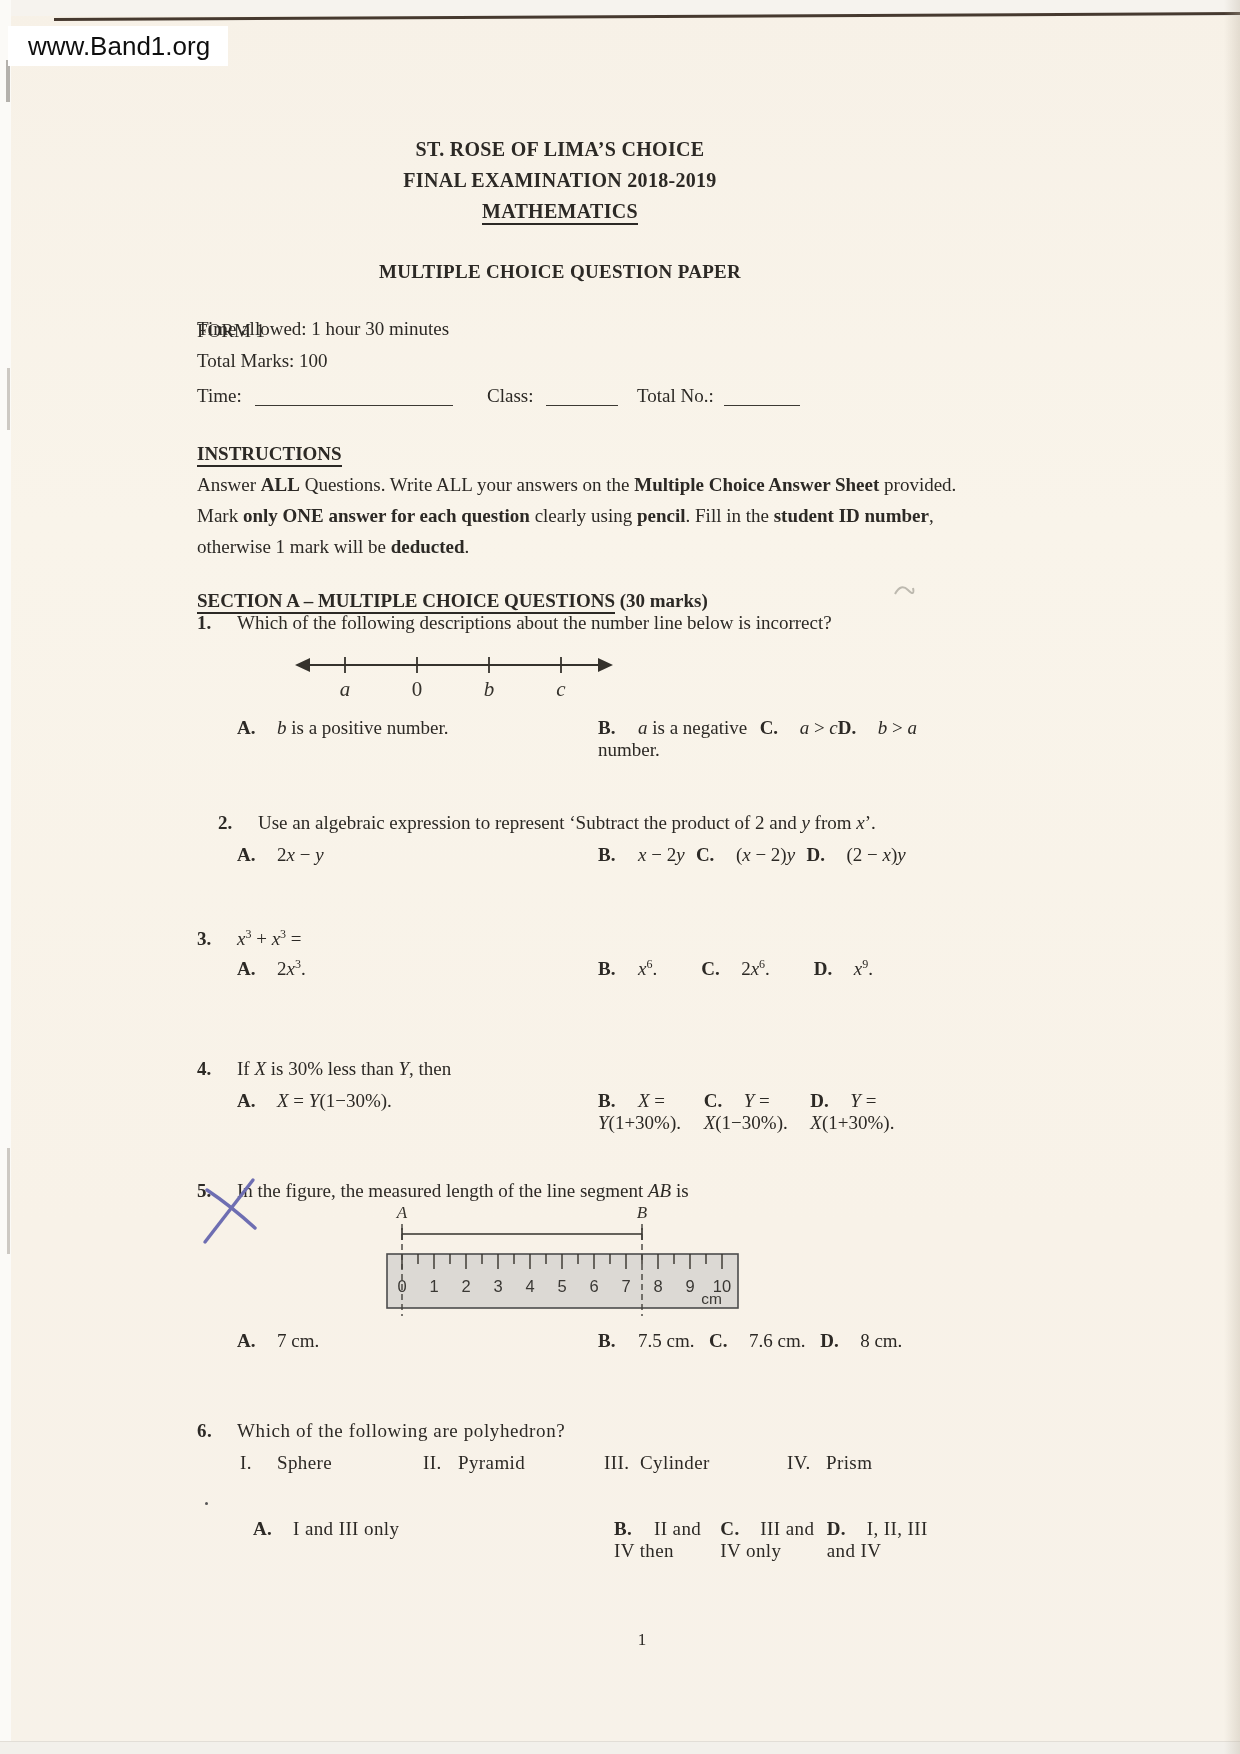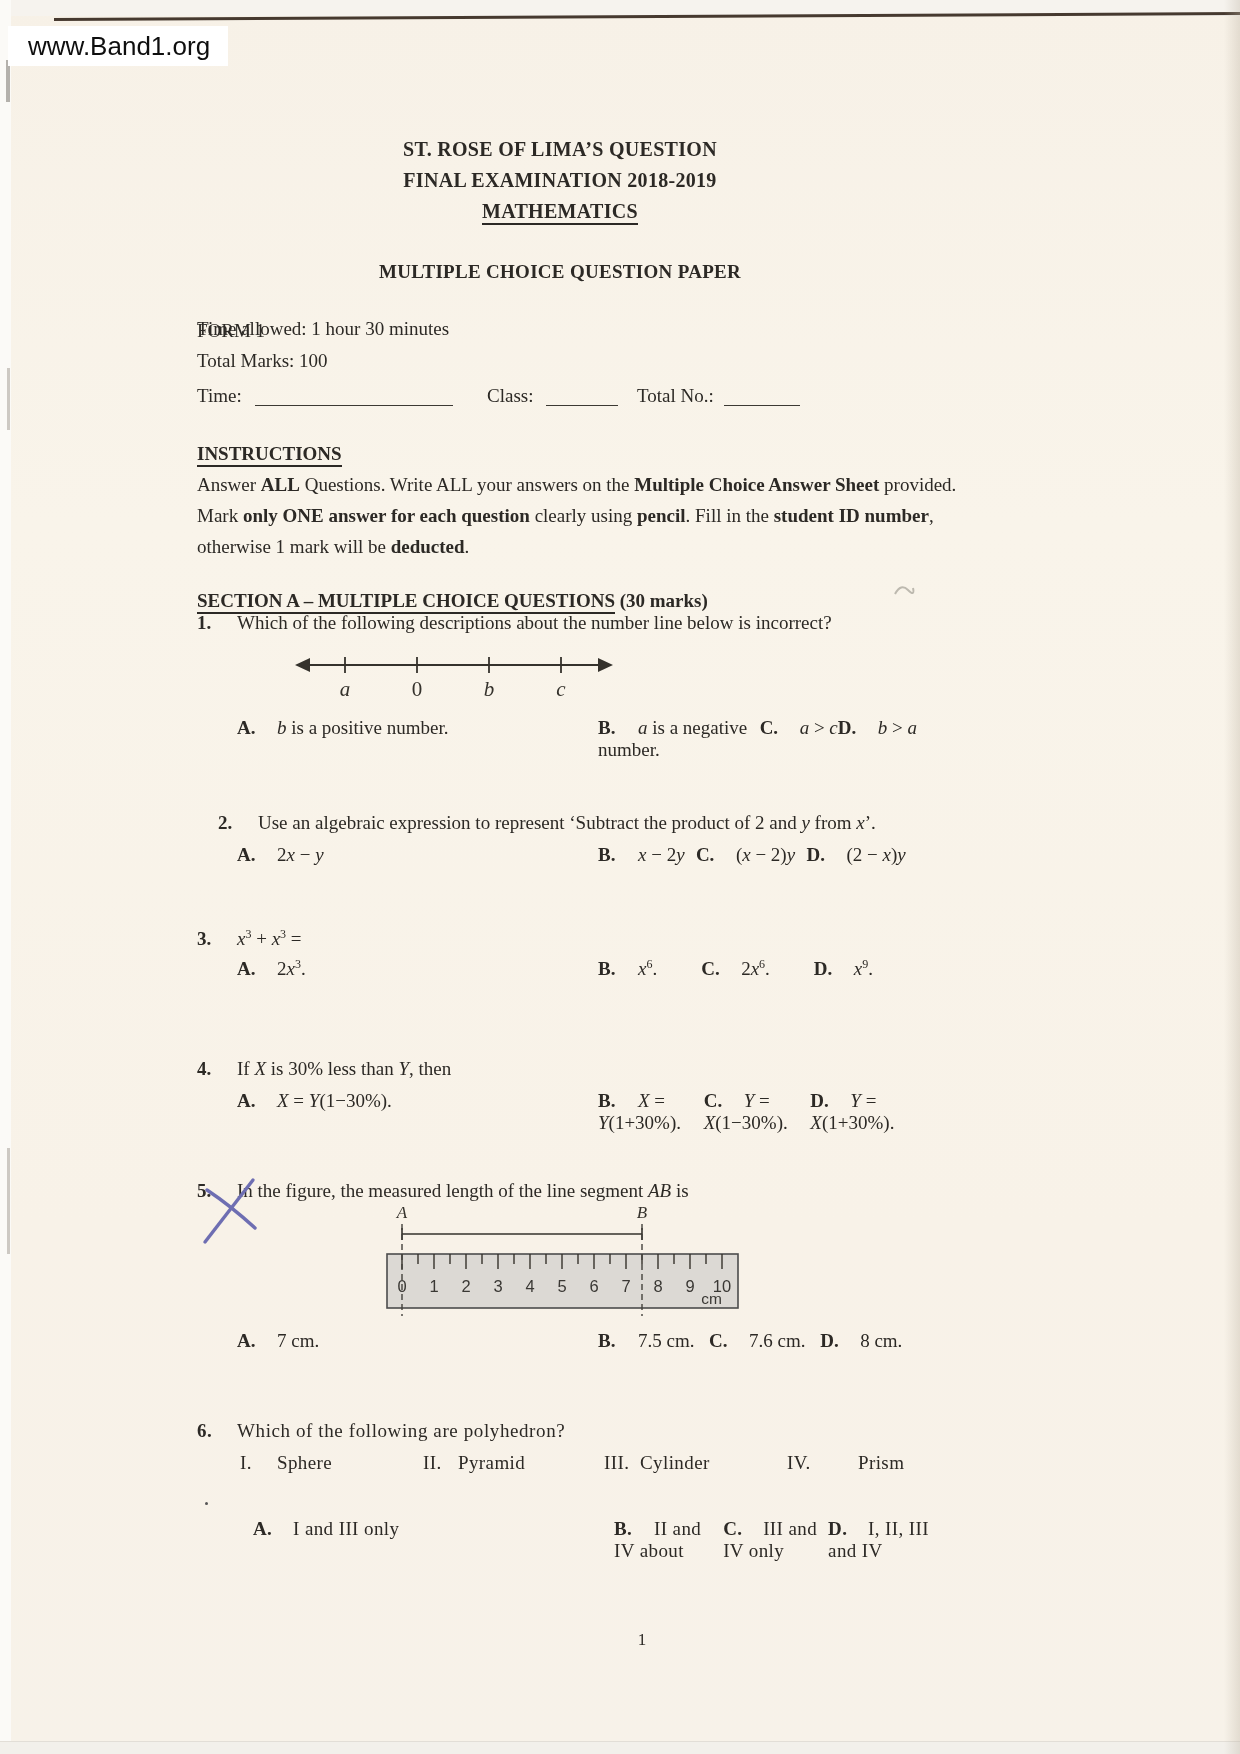--- a/index.html
+++ b/index.html
@@ -61,41 +61,41 @@
   .fig5{position:absolute;left:330px;top:1204px;}
   .xmark{position:absolute;left:193px;top:1172px;}
   .penmark{position:absolute;left:893px;top:582px;opacity:.55;}
   
   .q6items{position:absolute;left:0;top:1452px;width:1240px;font-size:19px;letter-spacing:.4px;}
   .q6items span{position:absolute;}
   .rn{font-weight:normal;}
   .i1n{left:240px;} .i1l{left:277px;}
   .i2n{left:423px;} .i2l{left:458px;}
   .i3n{left:604px;} .i3l{left:640px;}
-  .i4n{left:787px;} .i4l{left:826px;margin-left:32px;}
+  .i4n{left:787px;} .i4l{left:826px;}
   .dot{position:absolute;left:205px;top:1502px;width:3px;height:3px;background:#555;border-radius:50%;}
   .pagenum{position:absolute;left:0;top:1630px;width:1284px;text-align:center;font-size:17px;}
 </style>
 </head>
 <body>
 
 <div class="page">
 
   <div class="top-out"></div>
   <div class="top-edge"></div>
   <div class="left-strip"></div>
   <div class="mark m1"></div>
   <div class="mark m2"></div>
   <div class="mark m3"></div>
   <div class="bottom-strip"></div>
   <div class="right-shade"></div>
 
   <div class="watermark">www.Band1.org</div>
 
-  <div class="cline school">ST. ROSE OF LIMA’S QUESTION</div>
+  <div class="cline school">ST. ROSE OF LIMA’S CHOICE</div>
   <div class="cline exam">FINAL EXAMINATION 2018-2019</div>
   <div class="cline subject"><span>MATHEMATICS</span></div>
   <div class="cline papertype">MULTIPLE CHOICE QUESTION PAPER</div>
 
   <div class="form">FORM 1</div>
   <div class="rightcol time">Time allowed: 1 hour 30 minutes</div>
   <div class="rightcol marks">Total Marks: 100</div>
 
   <div class="namerow">
     <span class="lbl n-lbl">Time:</span>
@@ -235,19 +235,19 @@
     <span class="rn i2n">II.</span>
       <span class="i2l">Pyramid</span>
     <span class="rn i3n">III.</span>
       <span class="i3l">Cylinder</span>
     <span class="rn i4n">IV.</span>
       <span class="i4l">Prism</span>
   </div>
   <div class="dot"></div>
   <div class="opts r31 o6">
     <div><span class="optletter">A.</span><span>I and III only</span></div>
-    <div><span class="optletter">B.</span><span>II and IV about</span></div>
+    <div><span class="optletter">B.</span><span>II and IV then</span></div>
     <div><span class="optletter">C.</span><span>III and IV only</span></div>
     <div><span class="optletter">D.</span><span>I, II, III and IV</span></div>
   </div>
 
   <div class="pagenum">1</div>
 </div>
 
 </body></html>

